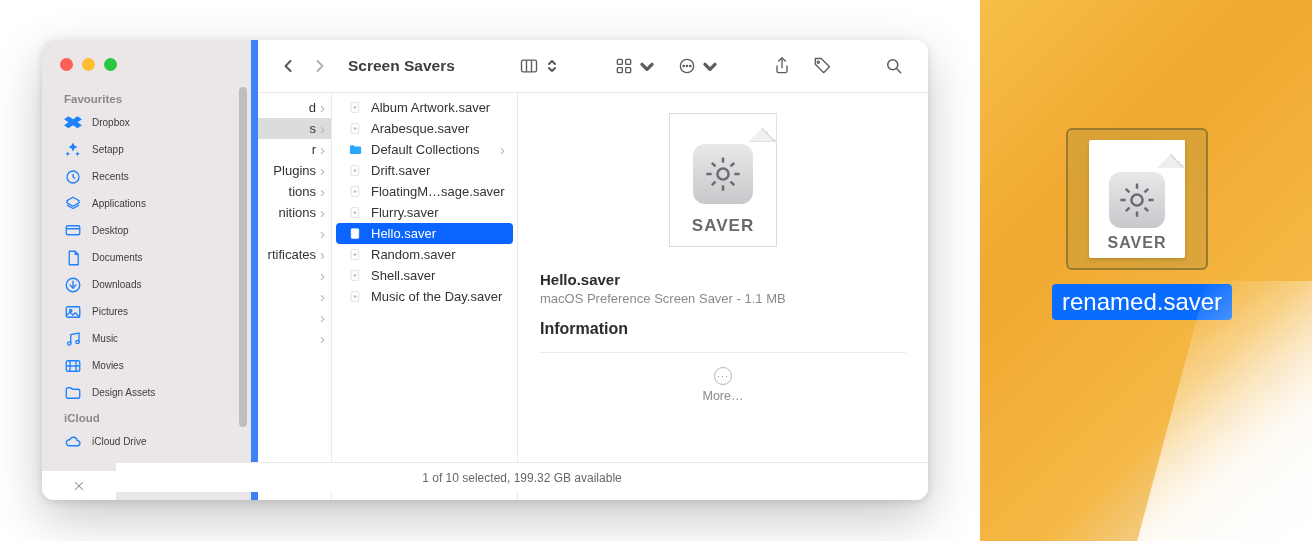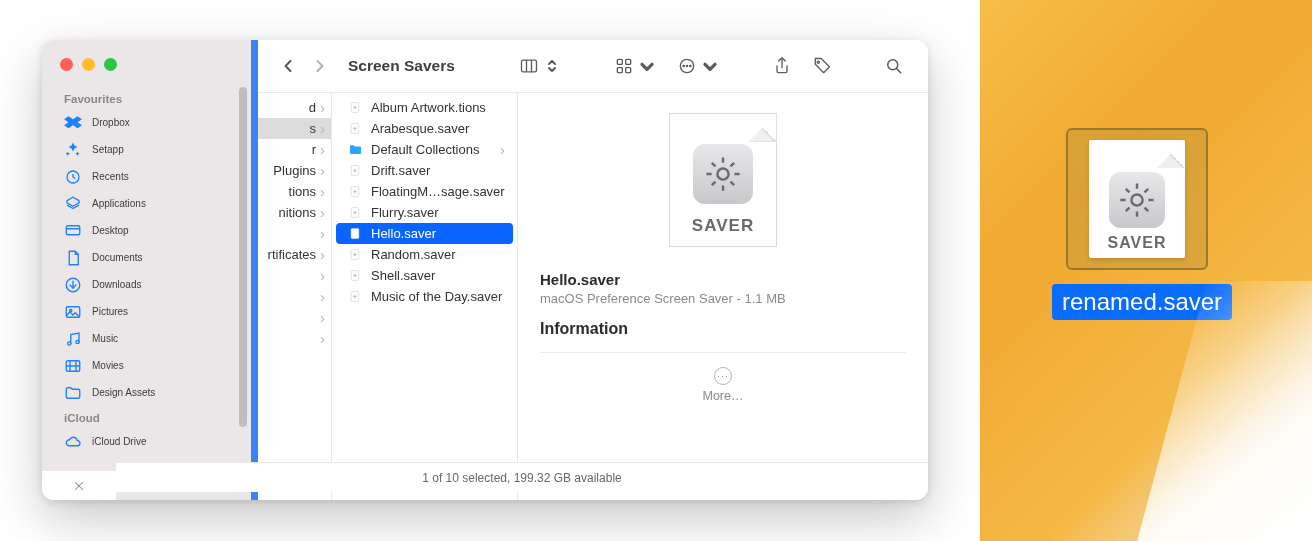--- a/index.html
+++ b/index.html
@@ -347,21 +347,21 @@
         </div>
       <div class="col col-mid" id="col-files" style="padding-top:4px">
           <div class="file-row">
             <span class="fi">
               <svg viewBox="0 0 24 24" width="13" height="13">
                 <rect x="4" y="3" width="14" height="18" rx="1.5" fill="#fff" stroke="#c8c8cc"></rect>
                 <circle cx="11" cy="12" r="3.4" fill="#e2e2e6"></circle>
                 <circle cx="11" cy="12" r="1.2" fill="#9b9ba0"></circle>
               </svg>
             </span>
-            <span class="label">Album Artwork.tions</span>
+            <span class="label">Album Artwork.saver</span>
           </div>
           <div class="file-row">
             <span class="fi">
               <svg viewBox="0 0 24 24" width="13" height="13">
                 <rect x="4" y="3" width="14" height="18" rx="1.5" fill="#fff" stroke="#c8c8cc"></rect>
                 <circle cx="11" cy="12" r="3.4" fill="#e2e2e6"></circle>
                 <circle cx="11" cy="12" r="1.2" fill="#9b9ba0"></circle>
               </svg>
             </span>
             <span class="label">Arabesque.saver</span>

